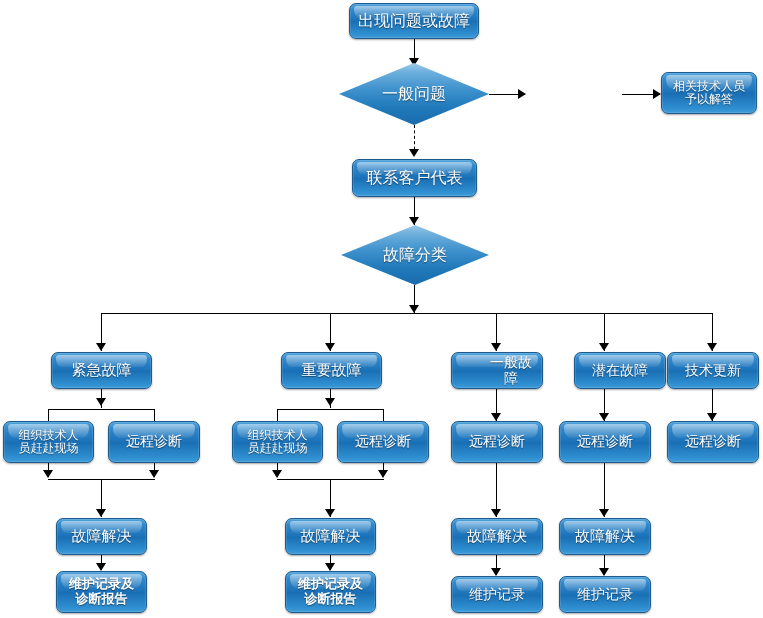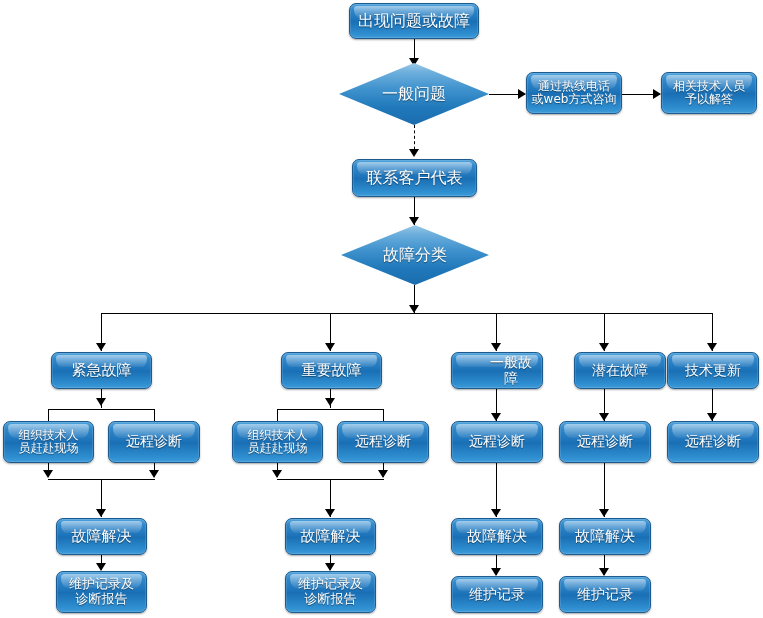--- a/index.html
+++ b/index.html
@@ -102,21 +102,21 @@
     border-top:5px solid transparent;
     border-bottom:5px solid transparent;
     border-left:8px solid #000000;
     border-right:0;
   }
 
   
   .t16{font-size:16px;}
   .t15{font-size:15px;}
   .t14{font-size:14px;}
-  .t13{font-size:13px;}
+  .t13{font-size:13px;font-weight:bold;}
   .t12{font-size:12px;}
 </style>
 </head>
 <body>
 
 <div id="stage">
 
   <div class="node t16" style="left:349px;top:3px;width:130px;height:36px;">
     <span class="lbl">出现问题或故障</span>
   </div>
@@ -125,24 +125,20 @@
   <div class="arrow" style="left:409px;top:58px;"></div>
 
   <div class="diamond" style="left:339px;top:63px;width:150px;height:62px;font-family:Liberation Serif, serif;">
     <span class="shape"></span>
     <span class="lbl t16">一般问题</span>
   </div>
 
   <div class="hline" style="left:489px;top:94px;width:36px;"></div>
   <div class="arrow right" style="left:518px;top:89px;"></div>
 
-  <div class="node t12" style="left:526px;top:72px;width:96px;height:42px;">
-    <span class="lbl">通过热线电话
-或web方式咨询</span>
-  </div>
 
   <div class="hline" style="left:622px;top:94px;width:38px;"></div>
   <div class="arrow right" style="left:653px;top:89px;"></div>
 
   <div class="node t12" style="left:661px;top:72px;width:96px;height:42px;">
     <span class="lbl">相关技术人员
 予以解答</span>
   </div>
 
   <div class="vline dashed" style="left:414px;top:125px;height:30px;"></div>

